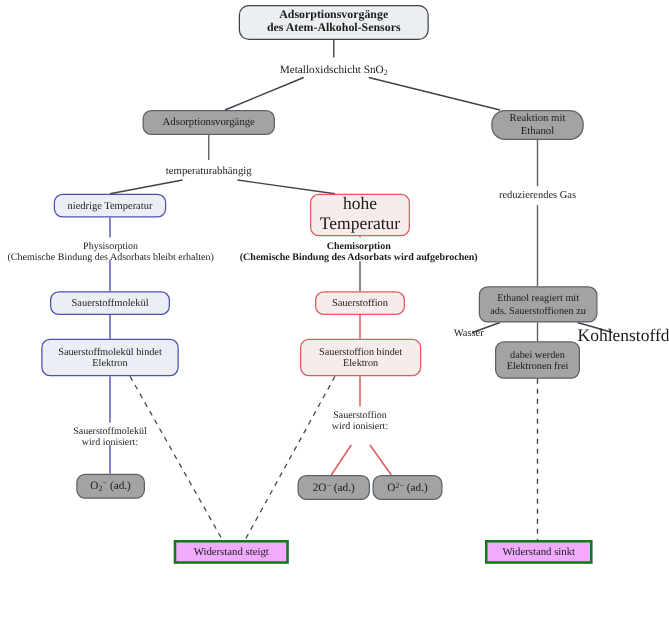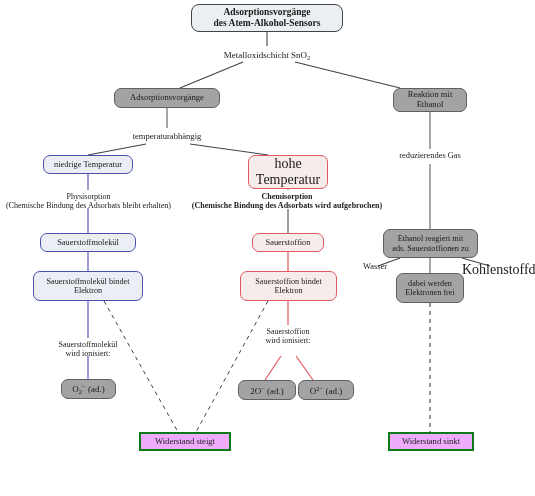--- a/index.html
+++ b/index.html
@@ -118,21 +118,21 @@
   </div>
 
   <div class="lbl" style="left:197px;top:50px;width:140px;font-size:9px;">
     <span>Metalloxidschicht SnO</span><span class="sub">2</span>
   </div>
 
   <div class="node gray" style="left:114px;top:88px;width:106px;height:20px;font-size:8.6px;">
     <span>Adsorptionsvorgänge</span>
   </div>
 
-  <div class="node gray" style="left:393px;top:88px;width:74px;height:24px;font-size:8.6px;">
+  <div class="node gray" style="left:393px;top:88px;width:74px;height:24px;font-size:8.6px;border-radius:11px;">
     <div>
       <div>Reaktion mit</div>
       <div>Ethanol</div>
     </div>
   </div>
 
   <div class="lbl" style="left:107px;top:131px;width:120px;font-size:8.6px;">
     <span>temperaturabhängig</span>
   </div>
 

